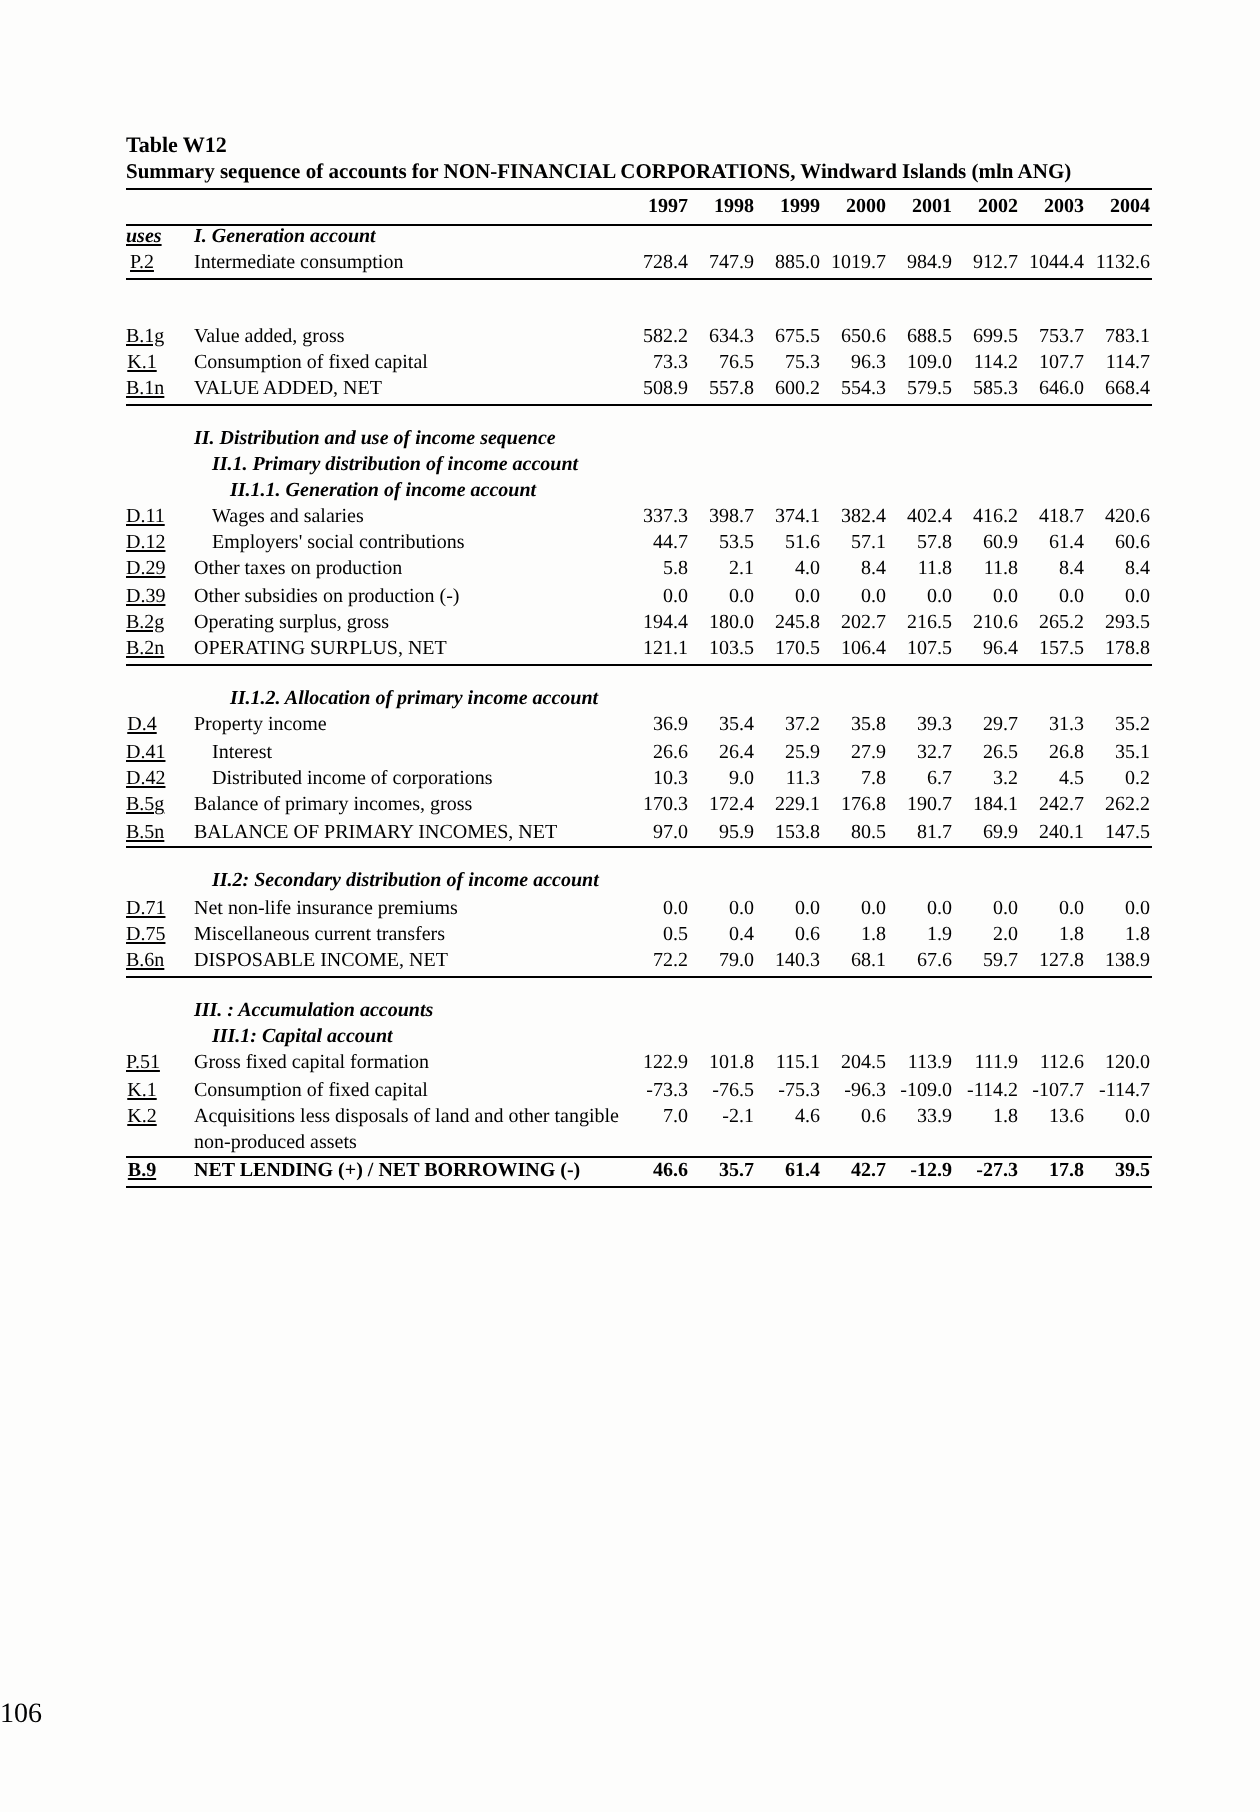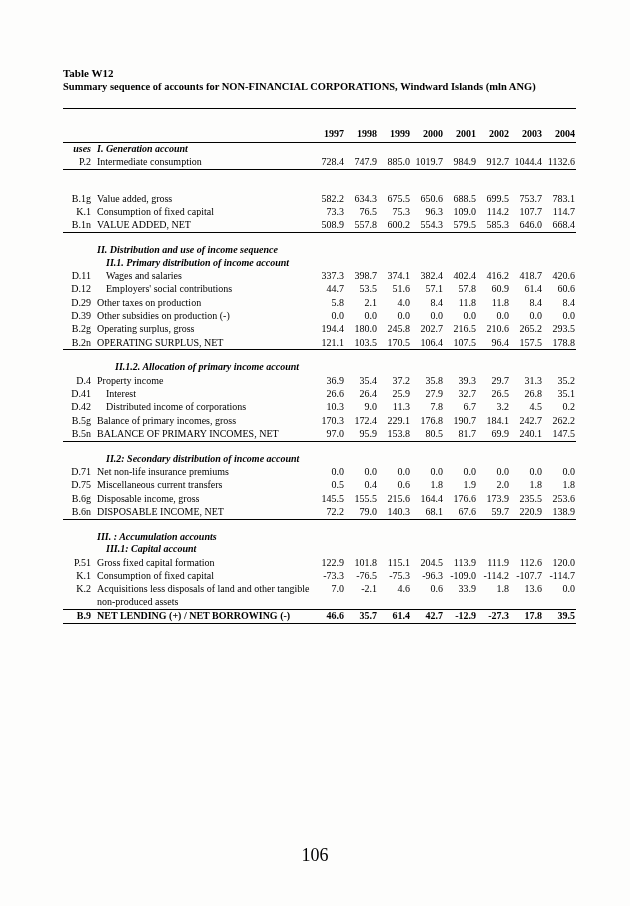--- a/index.html
+++ b/index.html
@@ -5,45 +5,45 @@
   html,body{margin:0;padding:0;}
   body{
     width:630px;height:906px;
     background:#fdfdfc;
     color:#000;
     font-family:"Liberation Serif","DejaVu Serif",serif;
     position:relative;
     overflow:hidden;
   }
   .sheet{padding:66px 54px 0 63px;}
-  .doc-header{width:513px;border-bottom:1.3px solid #000;padding-bottom:15px;margin-bottom:16px;}
+  .doc-header{width:513px;border-bottom:1.3px solid #000;padding-bottom:1px;margin-bottom:0;}
   .title{font-size:11px;font-weight:bold;line-height:14px;}
   .subtitle{font-size:10.5px;font-weight:bold;line-height:13px;}
   table{border-collapse:collapse;width:513px;table-layout:fixed;font-size:10px;}
   col.c-code{width:34px;}
   col.c-label{width:215px;}
   col.c-num{width:33px;}
   thead th{
     font-size:10px;font-weight:bold;text-align:right;
     padding:3px 1px 3px 0;border-bottom:1.2px solid #000;
   }
   thead th.blank{border-bottom:1.2px solid #000;}
   td{vertical-align:top;line-height:12.8px;padding:0;}
-  td.code{text-align:right;padding-right:6px;}
+  td.code{text-align:center;padding-right:18px;text-decoration:underline;}
   td.num{text-align:right;padding-right:1px;}
   td.head{font-weight:bold;font-style:italic;}
   td.ind1{padding-left:9px;}
   td.ind2{padding-left:18px;}
   tr.bb td{border-bottom:1.1px solid #000;}
   tr.bold td{font-weight:bold;}
   tr.spacer td{height:11px;}
   tr.data-row td{padding-top:0.5px;}
   .pageno{
     position:absolute;left:0;right:0;bottom:40px;
-    text-align:center;font-size:18px;font-family:Liberation Serif, serif;
+    font-size:14px;font-family:Liberation Serif, serif;
   }
 </style>
 </head>
 <body>
 
 <div class="sheet">
 
   <div class="doc-header">
     <div class="title">Table W12</div>
     <div class="subtitle">Summary sequence of accounts for NON-FINANCIAL CORPORATIONS, Windward Islands (mln ANG)</div>
@@ -139,20 +139,24 @@
           <td colspan="10"></td>
         </tr>
         <tr>
           <td class="code head"></td>
           <td colspan="9" class="head ind0">II. Distribution and use of income sequence</td>
         </tr>
         <tr>
           <td class="code head"></td>
           <td colspan="9" class="head ind1">II.1. Primary distribution of income account</td>
         </tr>
+        <tr>
+          <td class="code head"></td>
+          <td colspan="9" class="head ind2">II.1.1. Generation of income account</td>
+        </tr>
         <tr class="data-row">
           <td class="code">D.11</td>
           <td class="label ind1">Wages and salaries</td>
           <td class="num">337.3</td>
           <td class="num">398.7</td>
           <td class="num">374.1</td>
           <td class="num">382.4</td>
           <td class="num">402.4</td>
           <td class="num">416.2</td>
           <td class="num">418.7</td>
@@ -309,42 +313,30 @@
           <td class="label ind0">Miscellaneous current transfers</td>
           <td class="num">0.5</td>
           <td class="num">0.4</td>
           <td class="num">0.6</td>
           <td class="num">1.8</td>
           <td class="num">1.9</td>
           <td class="num">2.0</td>
           <td class="num">1.8</td>
           <td class="num">1.8</td>
         </tr>
-        <tr class="data-row">
-          <td class="code">B.6g</td>
-          <td class="label ind0">Disposable income, gross</td>
-          <td class="num">145.5</td>
-          <td class="num">155.5</td>
-          <td class="num">215.6</td>
-          <td class="num">164.4</td>
-          <td class="num">176.6</td>
-          <td class="num">173.9</td>
-          <td class="num">235.5</td>
-          <td class="num">253.6</td>
-        </tr>
         <tr class="bb data-row">
           <td class="code">B.6n</td>
           <td class="label ind0">DISPOSABLE INCOME, NET</td>
           <td class="num">72.2</td>
           <td class="num">79.0</td>
           <td class="num">140.3</td>
           <td class="num">68.1</td>
           <td class="num">67.6</td>
           <td class="num">59.7</td>
-          <td class="num">220.9</td>
+          <td class="num">127.8</td>
           <td class="num">138.9</td>
         </tr>
         <tr class="spacer">
           <td colspan="10"></td>
         </tr>
         <tr>
           <td class="code head"></td>
           <td colspan="9" class="head ind0">III. : Accumulation accounts</td>
         </tr>
         <tr>

